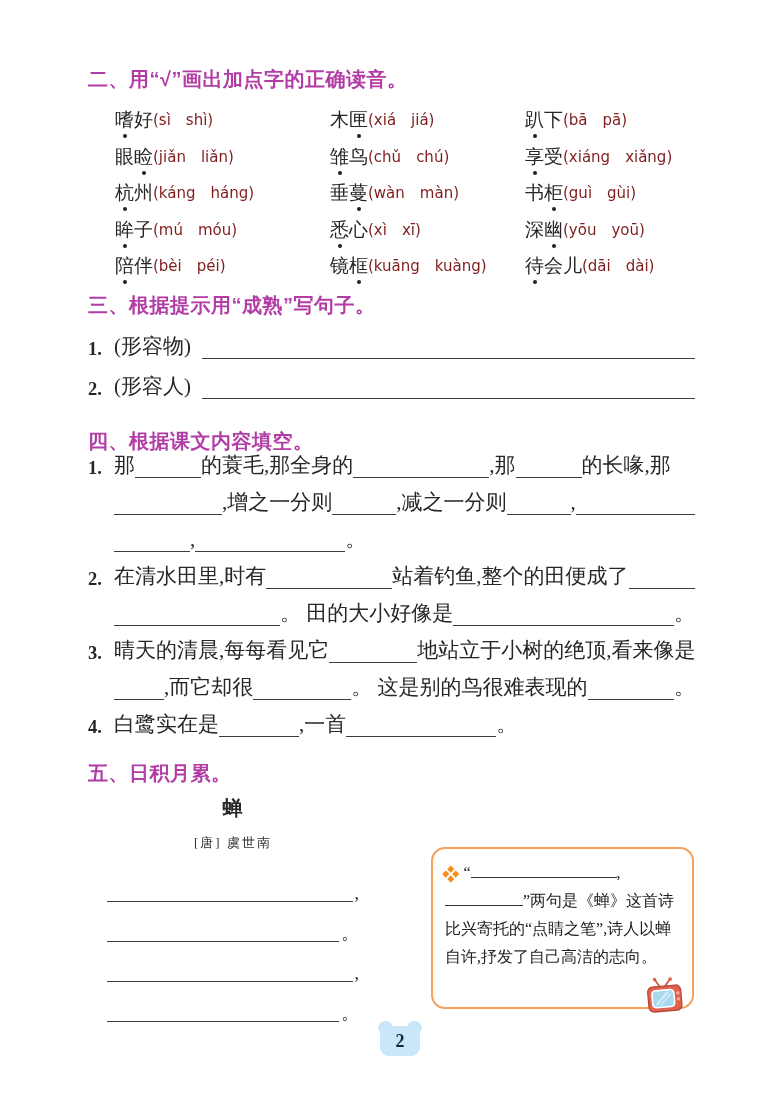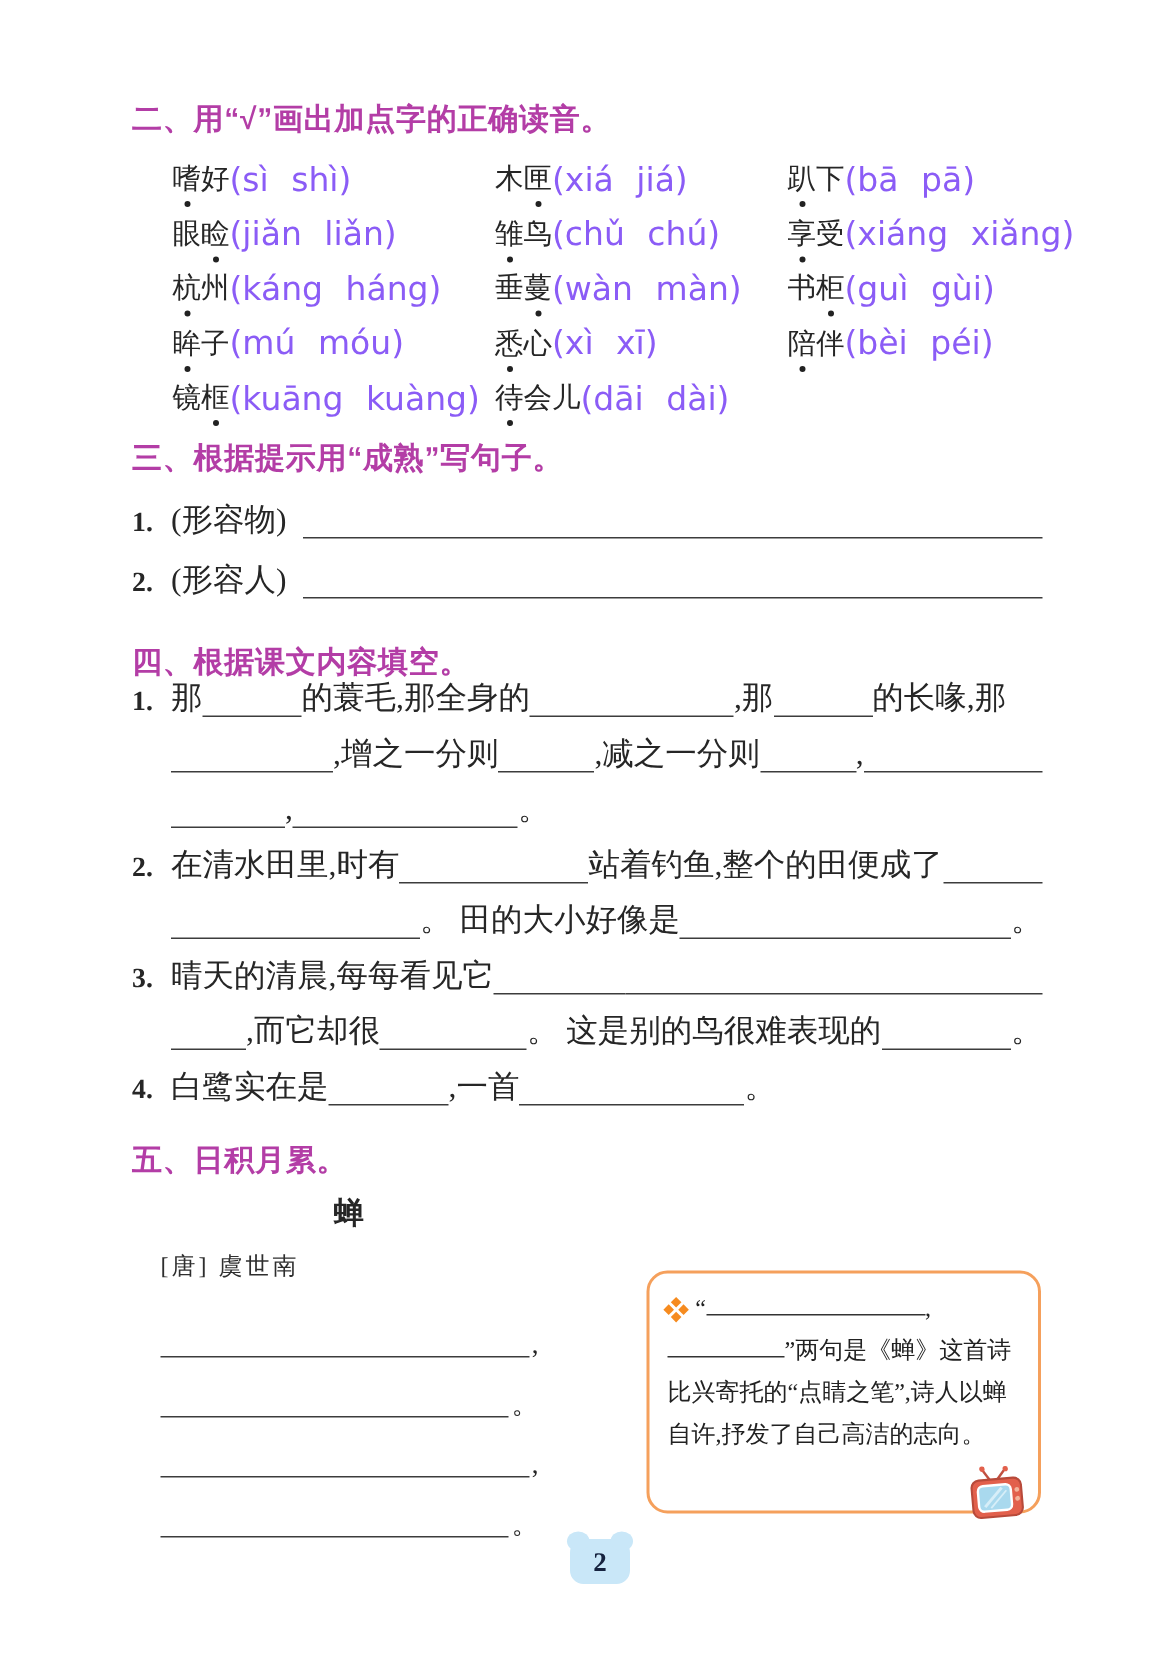--- a/index.html
+++ b/index.html
@@ -27,34 +27,34 @@
     width:580px;
   }
   .word-cell { display:flex; align-items:center; font-size:19px; white-space:nowrap; }
   .ch { position:relative; display:inline-block; line-height:1.1; }
   .ch.dotted::after {
     content:""; position:absolute; left:50%; bottom:-7px;
     width:4px; height:4px; border-radius:50%；
     background:#222; transform:translateX(-50%);
   }
   .ch.dotted::after { background:#222; border-radius:50%; }
-  .py-wrap { font-family:"DejaVu Sans","Liberation Sans",sans-serif; font-size:22px; color:#8b5cf6; }
+  .py-wrap { font-family:"DejaVu Sans","Liberation Sans",sans-serif; font-size:15px; color:#7f1d1d; }
   .py2 { margin-left:15px; }
   
   .q-line { display:flex; align-items:flex-end; height:37px; padding-bottom:5px; width:607px; }
   .q-line.indent { padding-left:26px; }
   .q-num { font-weight:bold; width:26px; flex-shrink:0; font-size:18.5px; line-height:1.1; }
   .q-txt { white-space:pre; font-size:21px; line-height:1.12; flex-shrink:0; }
   .blank { border-bottom:1.6px solid #3c3c3c; height:3px; flex-shrink:0; }
   .blank.fill { flex:1 1 auto; }
   .s3-row { height:40px; }
   
   .poem { width:252px; }
   .poem-title { text-align:center; font-size:20px; font-weight:bold; letter-spacing:1px; }
-  .poem-author { font-size:16px; margin-top:12px; letter-spacing:2px; color:#2e2e2e; }
+  .poem-author { text-align:center; font-size:13px; margin-top:12px; letter-spacing:2px; color:#2e2e2e; }
   .poem-line { display:flex; align-items:flex-end; height:40px; padding-bottom:4px; }
   .poem-line .blank { flex:1 1 auto; border-bottom:1.6px solid #3c3c3c; }
   .poem-line .punct { font-size:18px; line-height:1; flex-shrink:0; padding-left:2px; }
   
   .note-box {
     width:263px; height:162px;
     border:2.5px solid #f5a05c; border-radius:14px;
     padding:10px 12px 8px 12px;
     font-size:16px; line-height:28px; color:#222;
   }
@@ -122,20 +122,24 @@
         <span><span class="ch">书</span><span class="ch dotted">柜</span></span>
         <span class="py-wrap"><span class="py1">(guì</span><span class="py2">gùi)</span></span>
       </div>
       <div class="word-cell">
         <span><span class="ch dotted">眸</span><span class="ch">子</span></span>
         <span class="py-wrap"><span class="py1">(mú</span><span class="py2">móu)</span></span>
       </div>
       <div class="word-cell">
         <span><span class="ch dotted">悉</span><span class="ch">心</span></span>
         <span class="py-wrap"><span class="py1">(xì</span><span class="py2">xī)</span></span>
+      </div>
+      <div class="word-cell">
+        <span><span class="ch">深</span><span class="ch dotted">幽</span></span>
+        <span class="py-wrap"><span class="py1">(yōu</span><span class="py2">yoū)</span></span>
       </div>
       <div class="word-cell">
         <span><span class="ch dotted">陪</span><span class="ch">伴</span></span>
         <span class="py-wrap"><span class="py1">(bèi</span><span class="py2">péi)</span></span>
       </div>
       <div class="word-cell">
         <span><span class="ch">镜</span><span class="ch dotted">框</span></span>
         <span class="py-wrap"><span class="py1">(kuāng</span><span class="py2">kuàng)</span></span>
       </div>
       <div class="word-cell">
@@ -197,20 +201,21 @@
       <div class="q-line indent">
         <span class="blank" style="width: 166px;"></span>
         <span class="q-txt">。 田的大小好像是</span>
         <span class="blank fill"></span>
         <span class="q-txt">。</span>
       </div>
       <div class="q-line">
         <span class="q-num">3.</span>
         <span class="q-txt">晴天的清晨,每每看见它</span>
         <span class="blank" style="width: 88px;"></span>
+        <span class="q-txt">地站立于小树的绝顶,看来像是</span>
         <span class="blank fill"></span>
       </div>
       <div class="q-line indent">
         <span class="blank" style="width: 50px;"></span>
         <span class="q-txt">,而它却很</span>
         <span class="blank" style="width: 98px;"></span>
         <span class="q-txt">。 这是别的鸟很难表现的</span>
         <span class="blank fill"></span>
         <span class="q-txt">。</span>
       </div>

